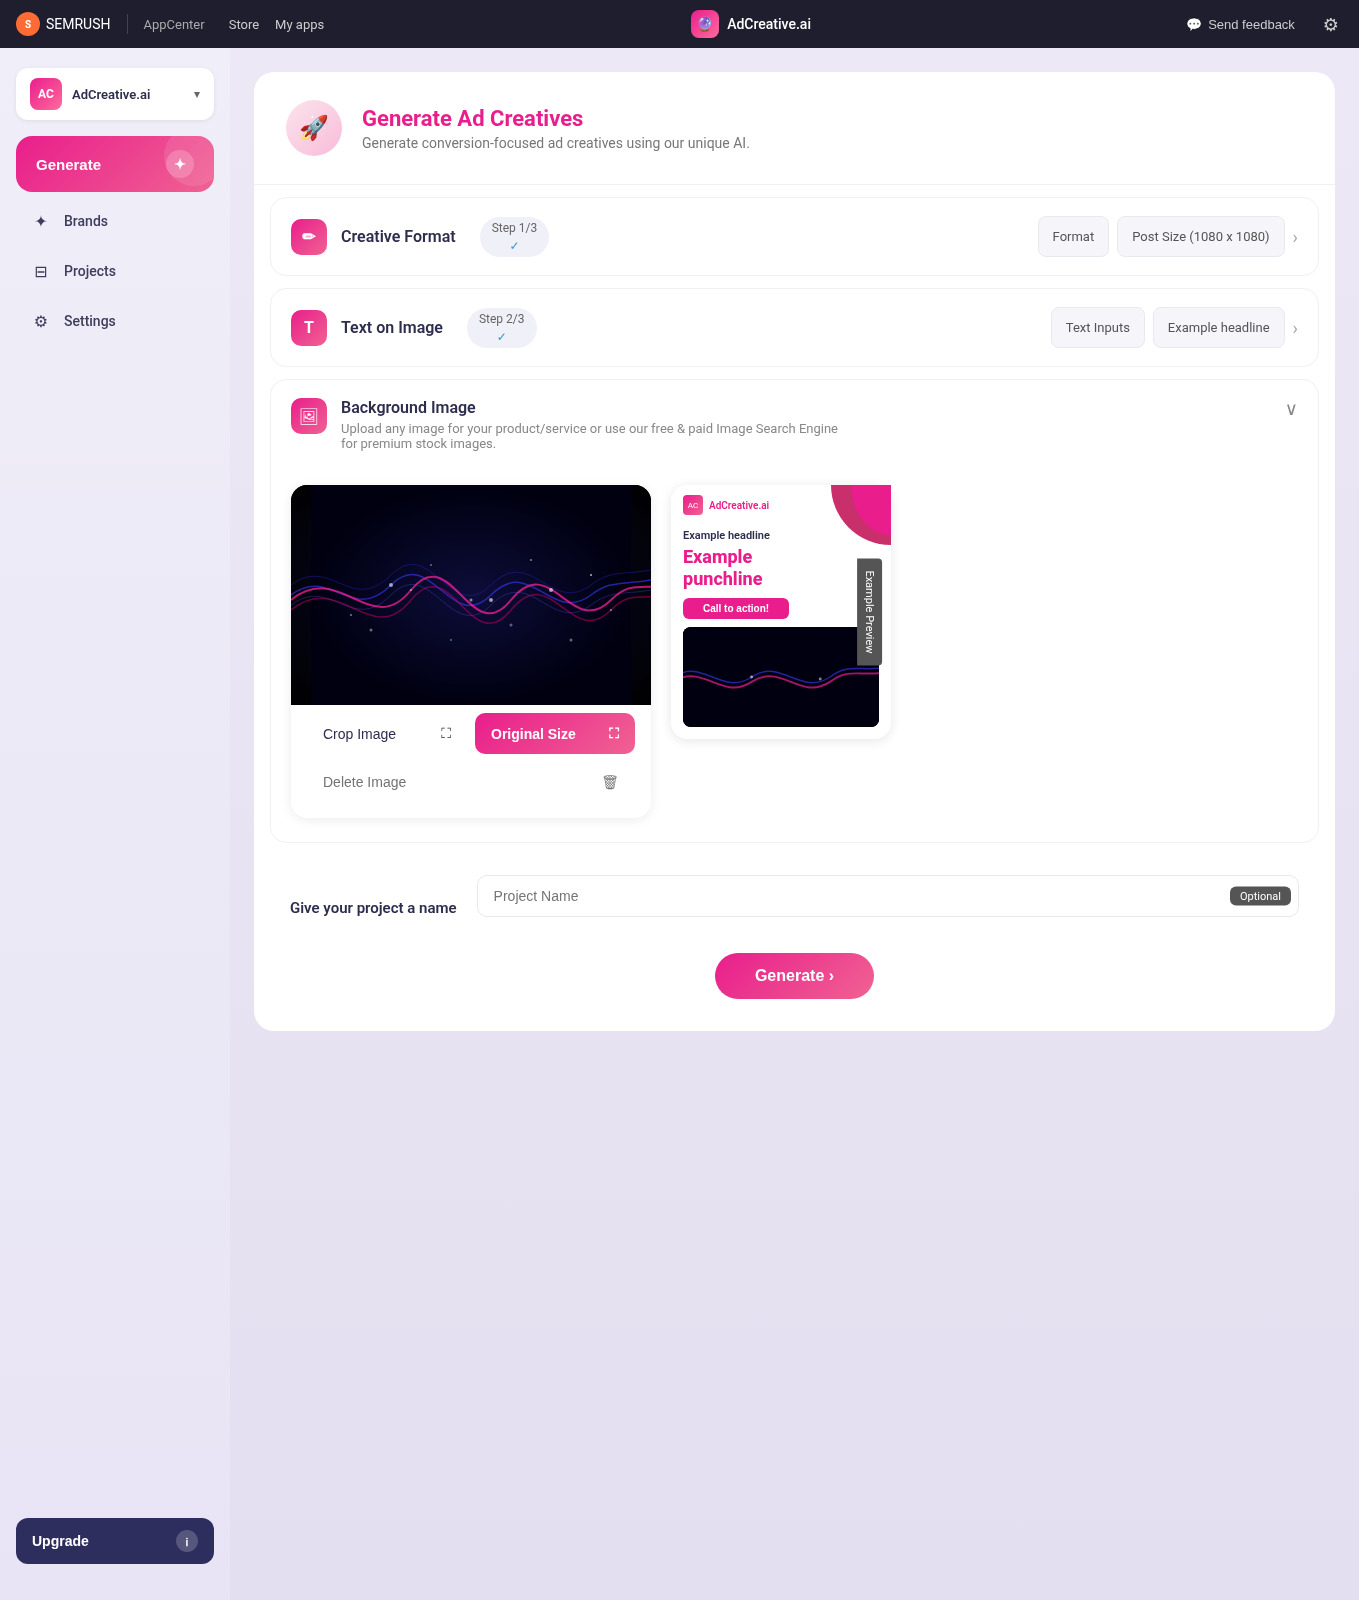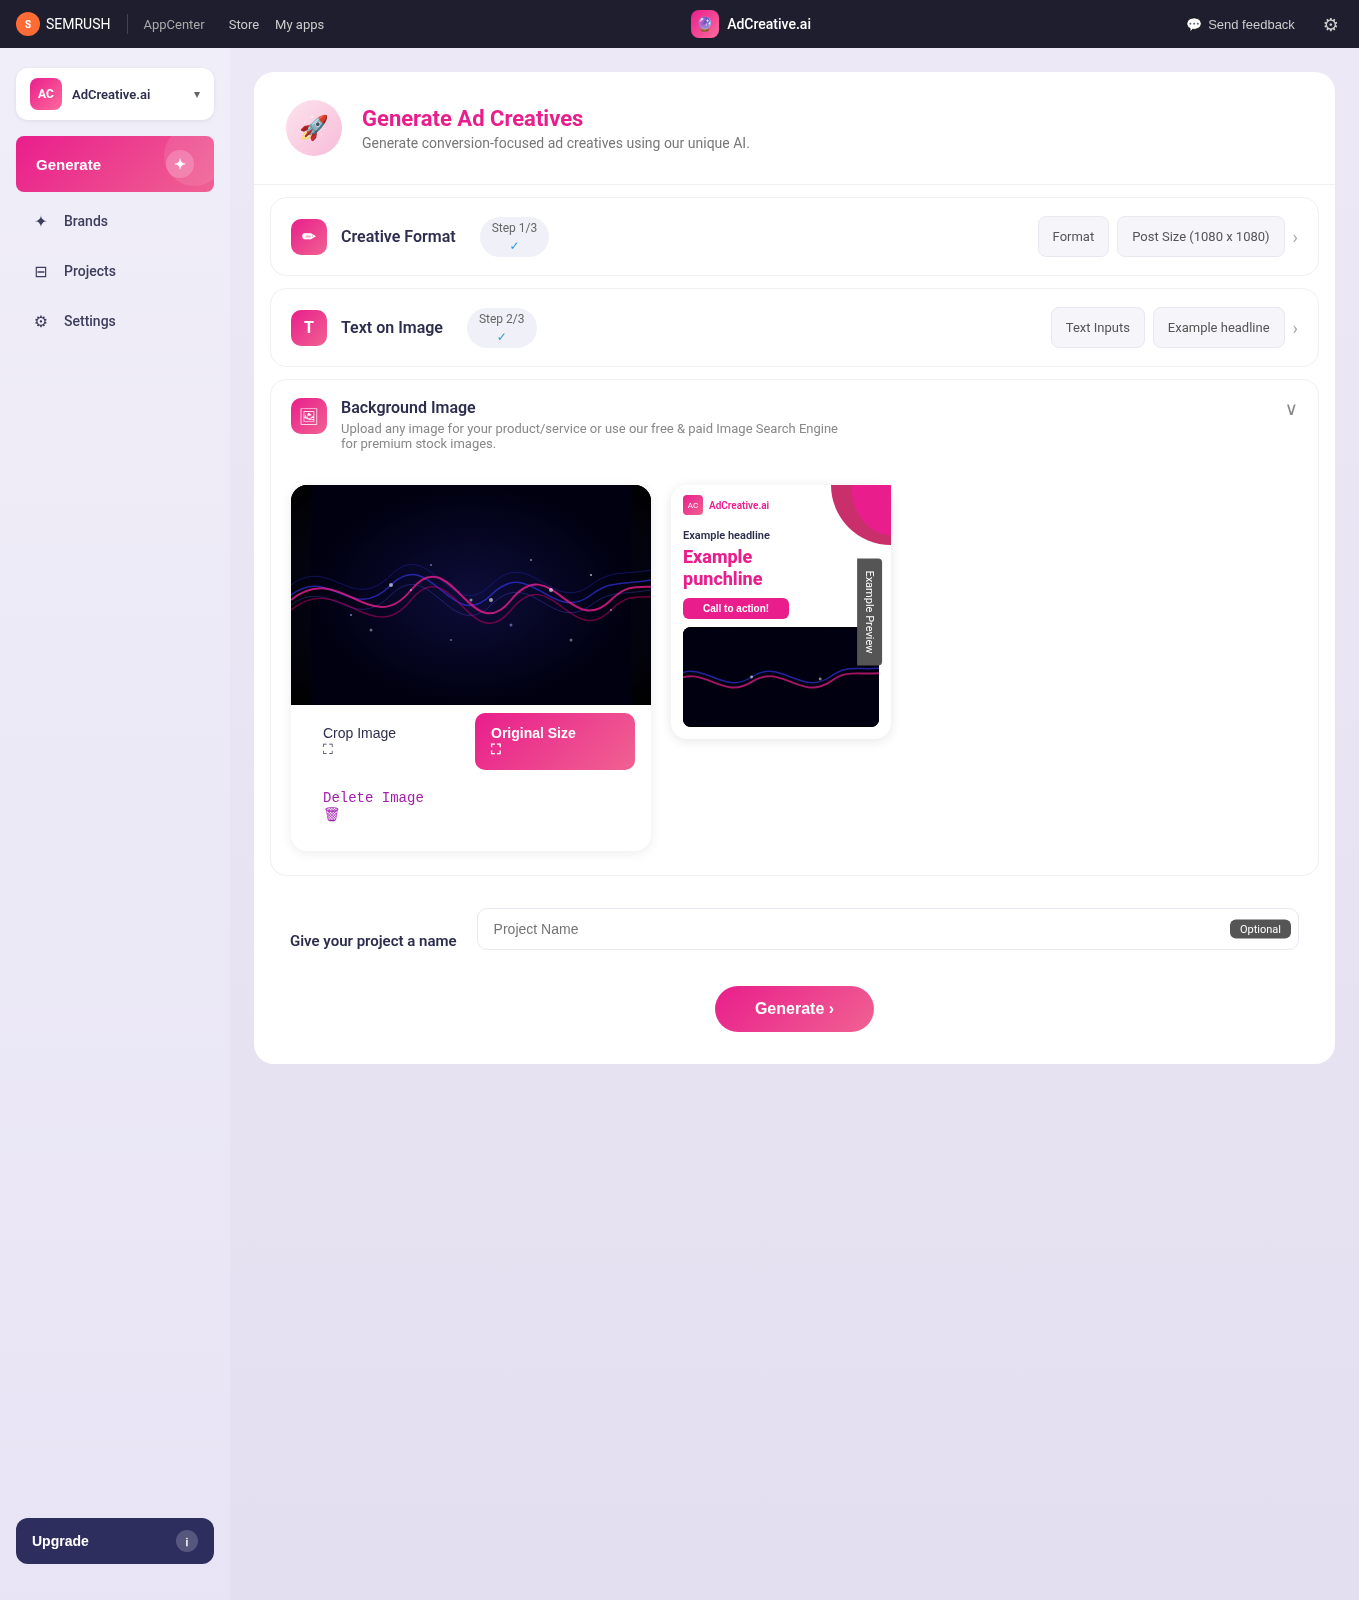--- a/index.html
+++ b/index.html
@@ -164,21 +164,21 @@
       font-weight: 600;
       color: #2d2d4e;
     }
     .chevron-down {
       color: #666;
       font-size: 12px;
     }
     .generate-btn {
       background: linear-gradient(135deg, #e91e8c, #f06292);
       border: none;
-      border-radius: 8px;
+      border-radius: 16px;
       padding: 14px 20px;
       color: white;
       font-size: 15px;
       font-weight: 600;
       cursor: pointer;
       display: flex;
       align-items: center;
       justify-content: space-between;
       position: relative;
       overflow: hidden;
@@ -440,40 +440,39 @@
     .wave-svg {
       position: absolute;
       top: 0; left: 0;
       width: 100%; height: 100%;
     }
     .image-actions {
       padding: 8px;
     }
     .action-btn {
       display: flex;
-      align-items: flex-start;
+      align-items: flex-end;
       justify-content: space-between;
       padding: 12px 16px;
       border-radius: 10px;
       font-size: 14px;
       cursor: pointer;
       border: none;
       background: white;
       width: 100%;
       text-align: left;
       margin-bottom: 4px;
-      flex-direction: column;
     }
     .action-btn.crop-btn { color: #2d2d4e; font-weight: 500; }
     .action-btn.original-btn {
       background: linear-gradient(135deg, #e91e8c, #f06292);
       color: white;
       font-weight: 600;
     }
-    .action-btn.delete-btn { color: #a21caf; font-weight: 500; font-family: Liberation Mono, monospace; }
+    .action-btn.delete-btn { color: #737373; font-weight: 500; }
     .action-row {
       display: flex;
       gap: 8px;
       padding: 0 8px;
       margin-bottom: 4px;
     }
 
     
     .preview-panel {
       width: 220px;

